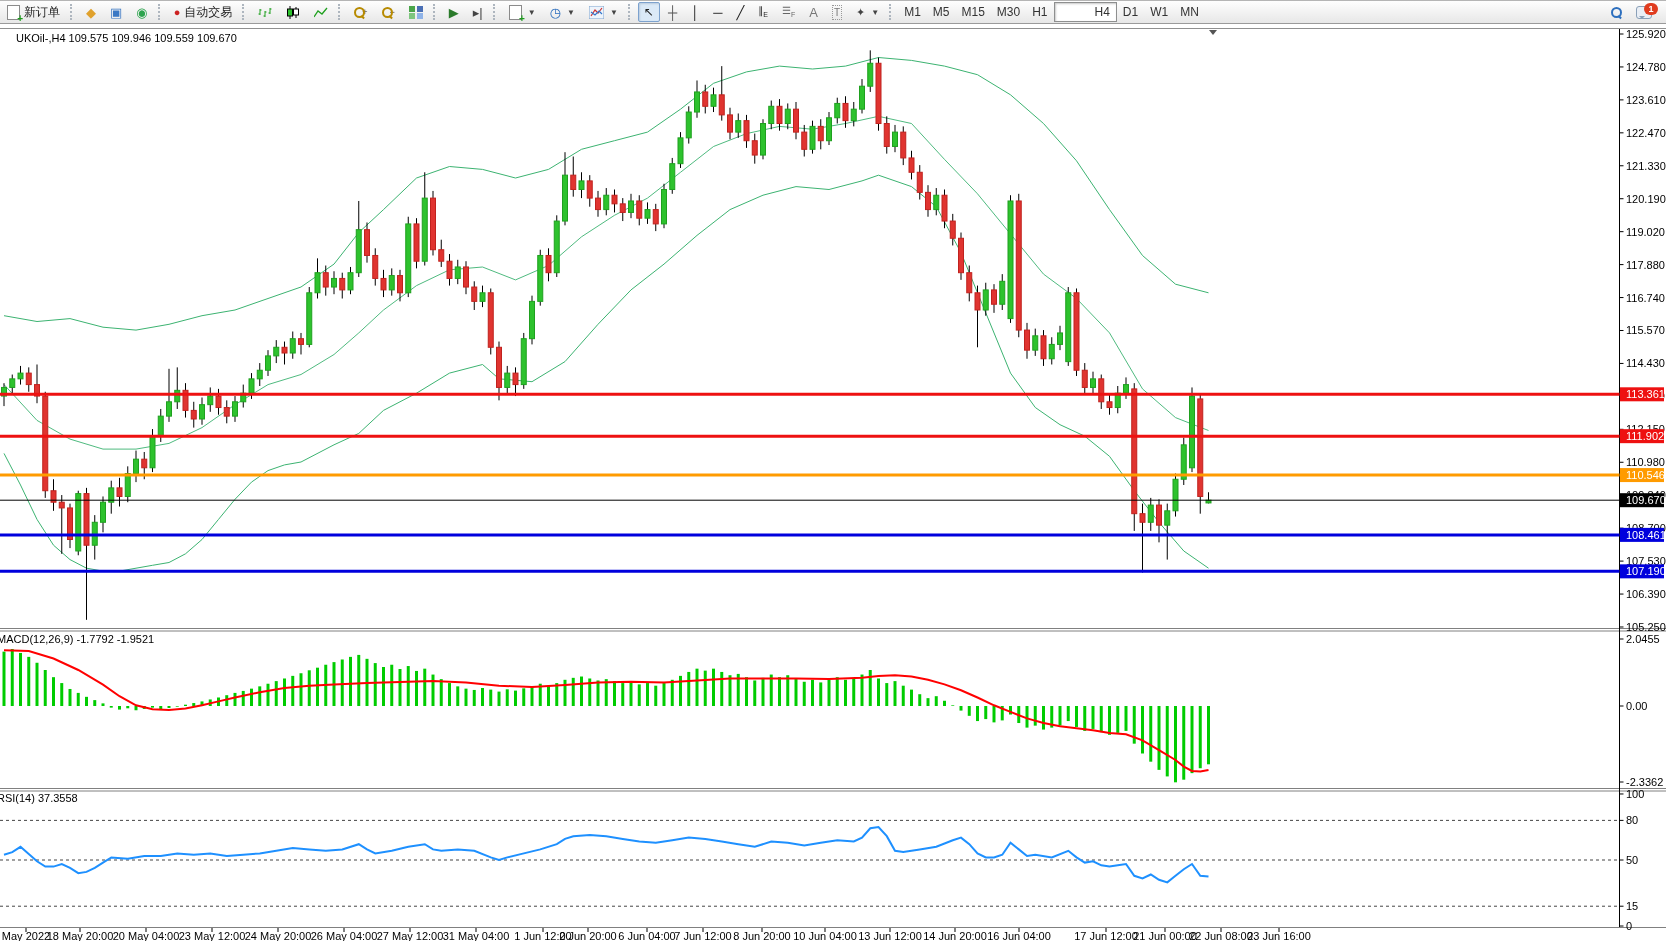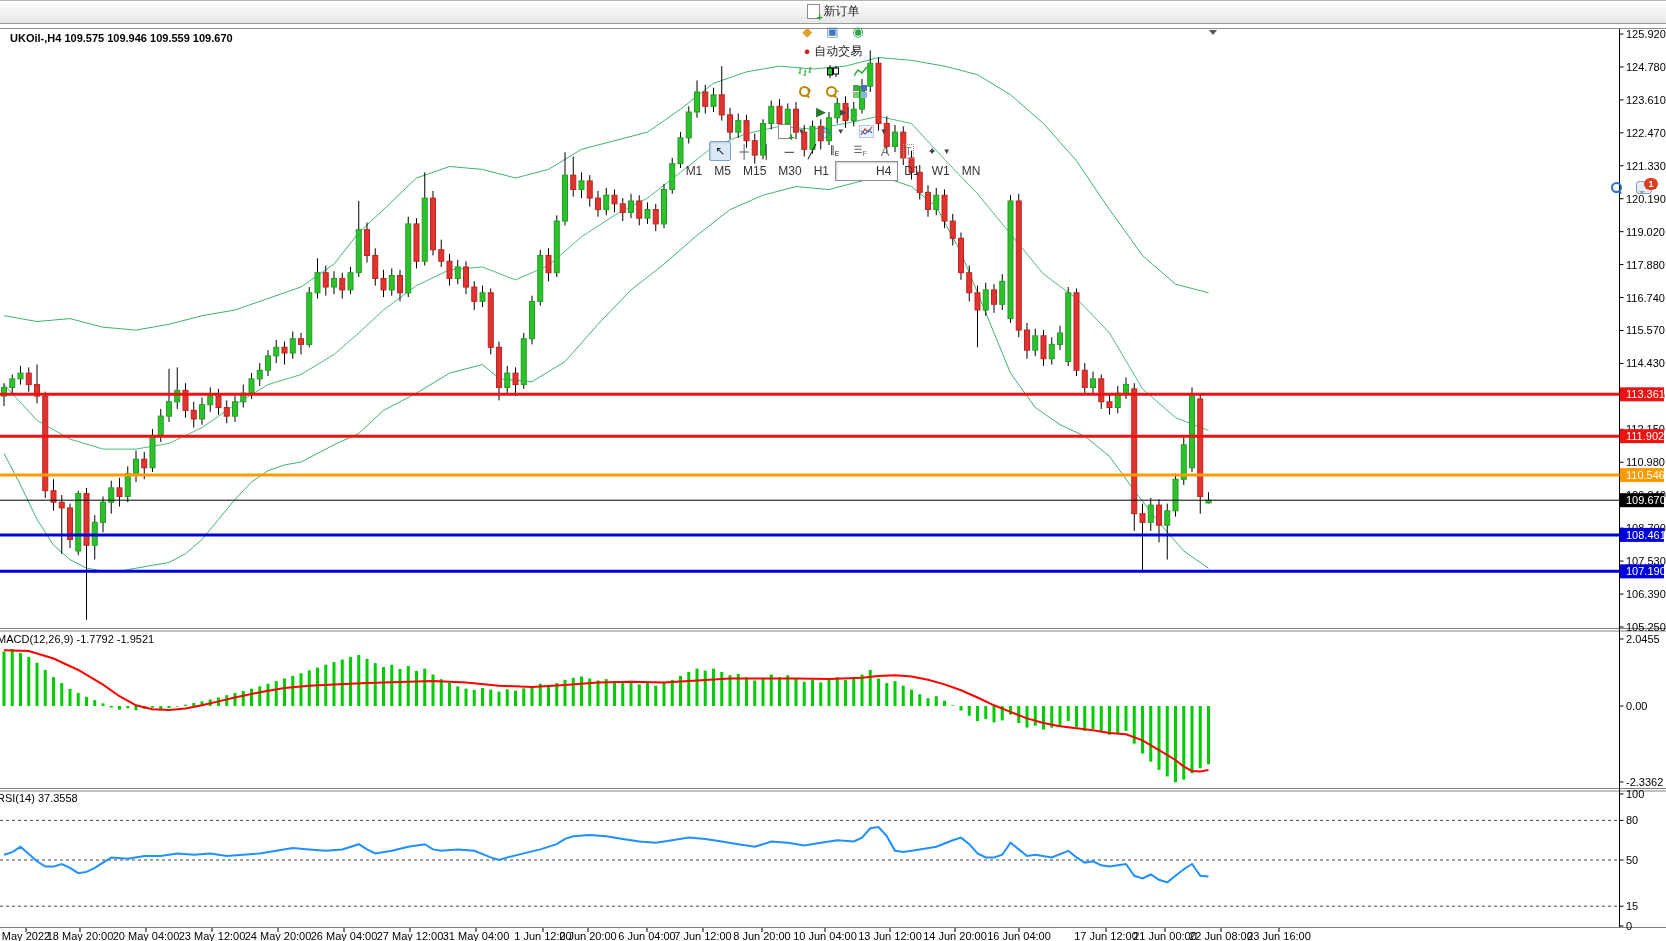--- a/index.html
+++ b/index.html
@@ -1,18 +1,18 @@
 <!DOCTYPE html>
 <html><head>
 <meta charset="utf-8">
 <style>
   html,body{margin:0;padding:0;background:#fff;}
   .app{position:relative;width:1666px;height:941px;font-family:"Liberation Sans",sans-serif;overflow:hidden;background:#fff;border-top:1px solid #b5b5b5;}
   
-  .toolbar{position:absolute;left:0;top:0;width:1666px;height:22px;background:linear-gradient(#fefefe,#e7e7e7);border-bottom:1px solid #9a9a9a;display:flex;align-items:center;z-index:20;font-size:12px;color:#222;flex-direction:column;}
+  .toolbar{position:absolute;left:0;top:0;width:1666px;height:22px;background:linear-gradient(#fefefe,#e7e7e7);border-bottom:1px solid #9a9a9a;display:flex;align-items:center;z-index:20;font-size:12px;color:#222;}
   .tb-group{display:flex;align-items:center;height:22px;}
   .tb-handle{width:4px;height:16px;margin:0 3px;border-left:2px dotted #aeb6bf;}
   .tb-btn{display:flex;align-items:center;gap:4px;height:18px;padding:0 5px;margin:0 1px;border:1px solid transparent;border-radius:2px;cursor:default;white-space:nowrap;}
   .tb-btn.pressed{background:#dbe9f7;border:1px solid #7da2ce;box-shadow:inset 1px 1px 2px #b9cbde;}
   .tf-btn{height:18px;padding:0 6px;margin:0;display:flex;align-items:center;color:#333;text-align:center;}
   .tf-btn.pressed{background:#fff;border:1px solid #8e8f8f;box-shadow:inset 1px 1px 2px #c9c9c9;padding-left:40px;}
   .glyph{font-size:13px;line-height:13px;}
   .caret{font-size:8px;color:#444;margin-left:2px;}
   .lens{position:relative;width:11px;height:11px;display:inline-block;}
   .lens:before{content:"";position:absolute;left:0;top:0;width:7px;height:7px;border:2px solid #b78a00;border-radius:50%;}
@@ -627,21 +627,21 @@
       <text x="825" y="939" font-size="11" fill="#000" text-anchor="middle">10 Jun 04:00</text>
       <text x="890" y="939" font-size="11" fill="#000" text-anchor="middle">13 Jun 12:00</text>
       <text x="955" y="939" font-size="11" fill="#000" text-anchor="middle">14 Jun 20:00</text>
       <text x="1019" y="939" font-size="11" fill="#000" text-anchor="middle">16 Jun 04:00</text>
       <text x="1106" y="939" font-size="11" fill="#000" text-anchor="middle">17 Jun 12:00</text>
       <text x="1165" y="939" font-size="11" fill="#000" text-anchor="middle">21 Jun 00:00</text>
       <text x="1221" y="939" font-size="11" fill="#000" text-anchor="middle">22 Jun 08:00</text>
       <text x="1279" y="939" font-size="11" fill="#000" text-anchor="middle">23 Jun 16:00</text>
     </svg>
 
-  <div class="ov-label" style="left:10px;top:31px;font-weight:bold;">UKOil-,H4  109.575 109.946 109.559 109.670</div>
+  <div class="ov-label" style="left:16px;top:31px;">UKOil-,H4  109.575 109.946 109.559 109.670</div>
   <div class="ov-label" style="left:-3px;top:632px;">MACD(12,26,9) -1.7792 -1.9521</div>
   <div class="ov-label" style="left:-3px;top:791px;">RSI(14) 37.3558</div>
 
   <div class="toolbar">
     <div class="tb-group">
       <div class="tb-btn">
         <span class="page-ico"></span>
         <span>新订单</span>
       </div>
     </div>

